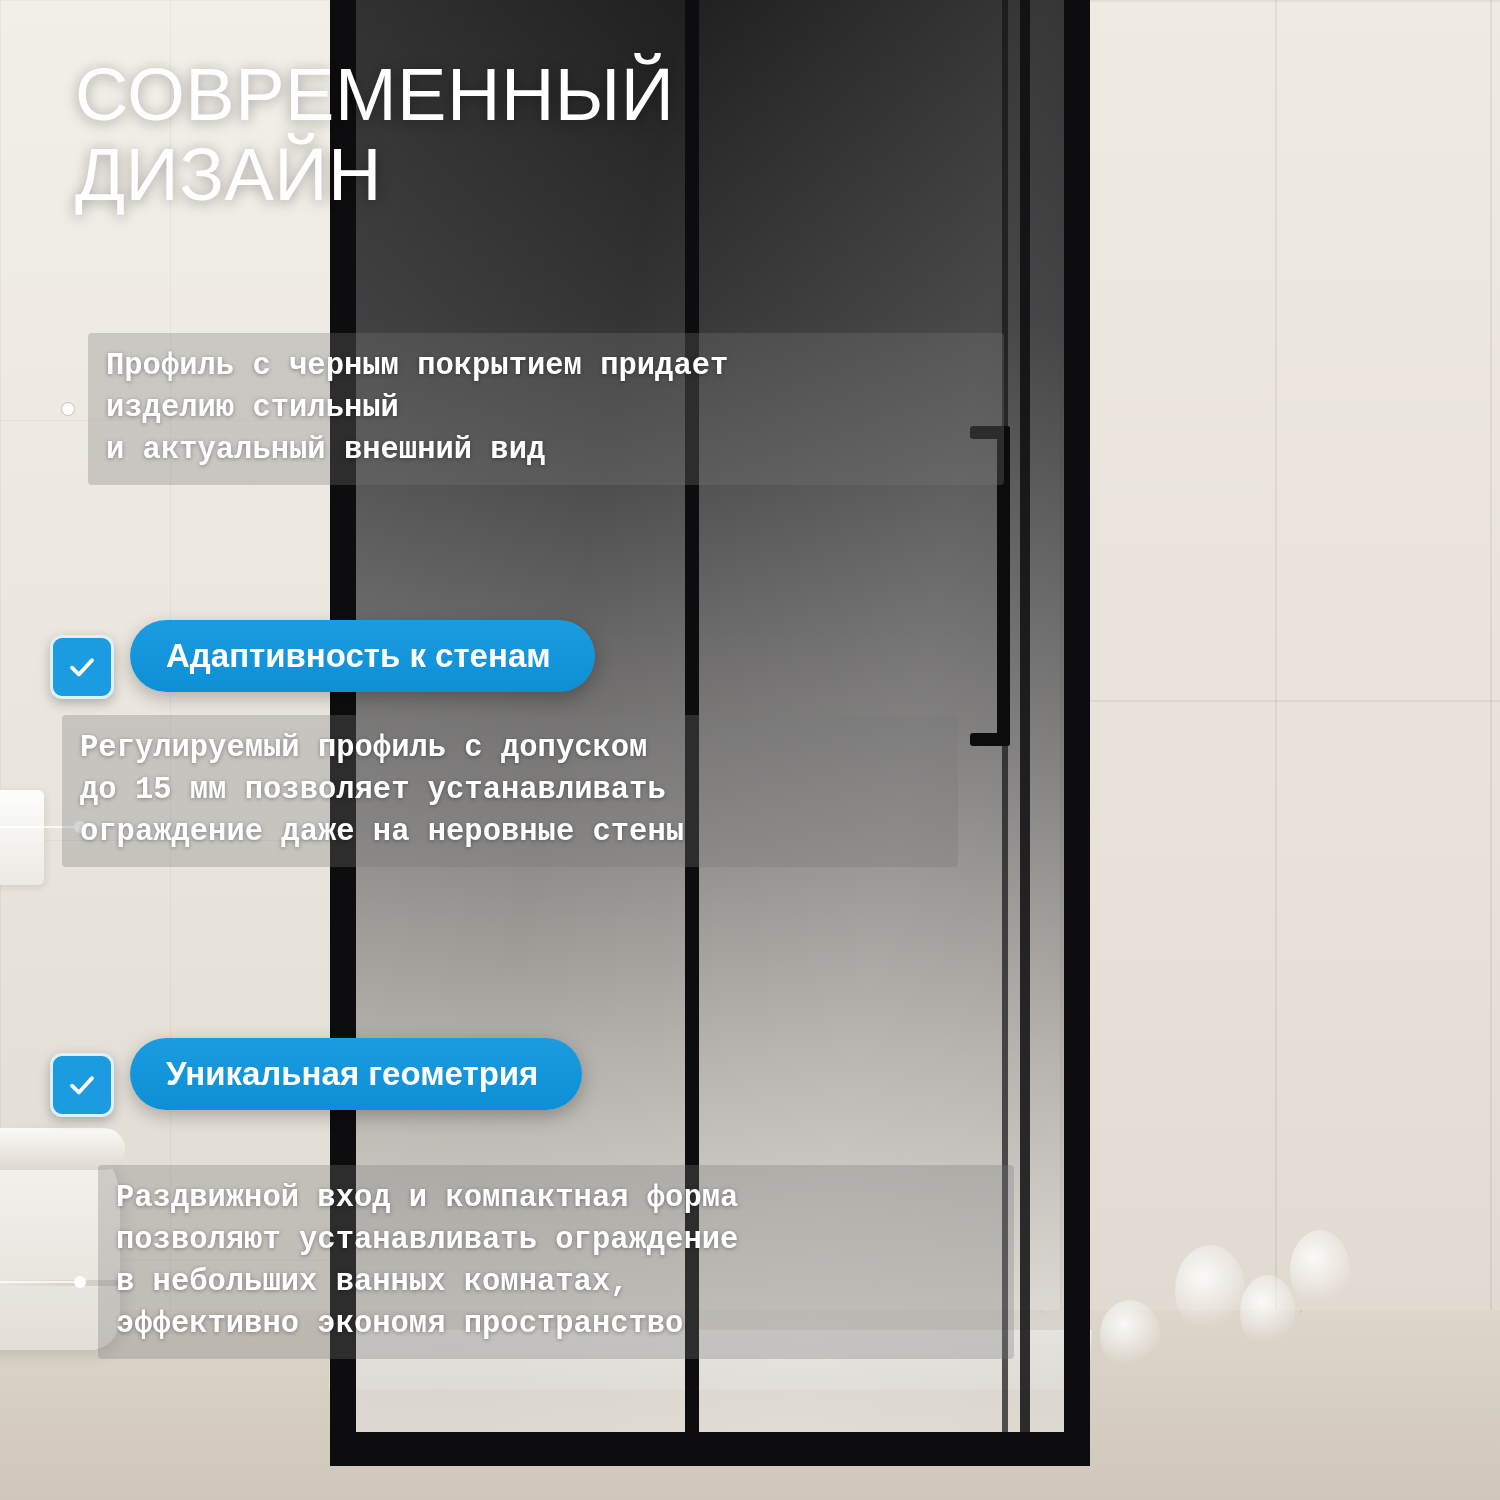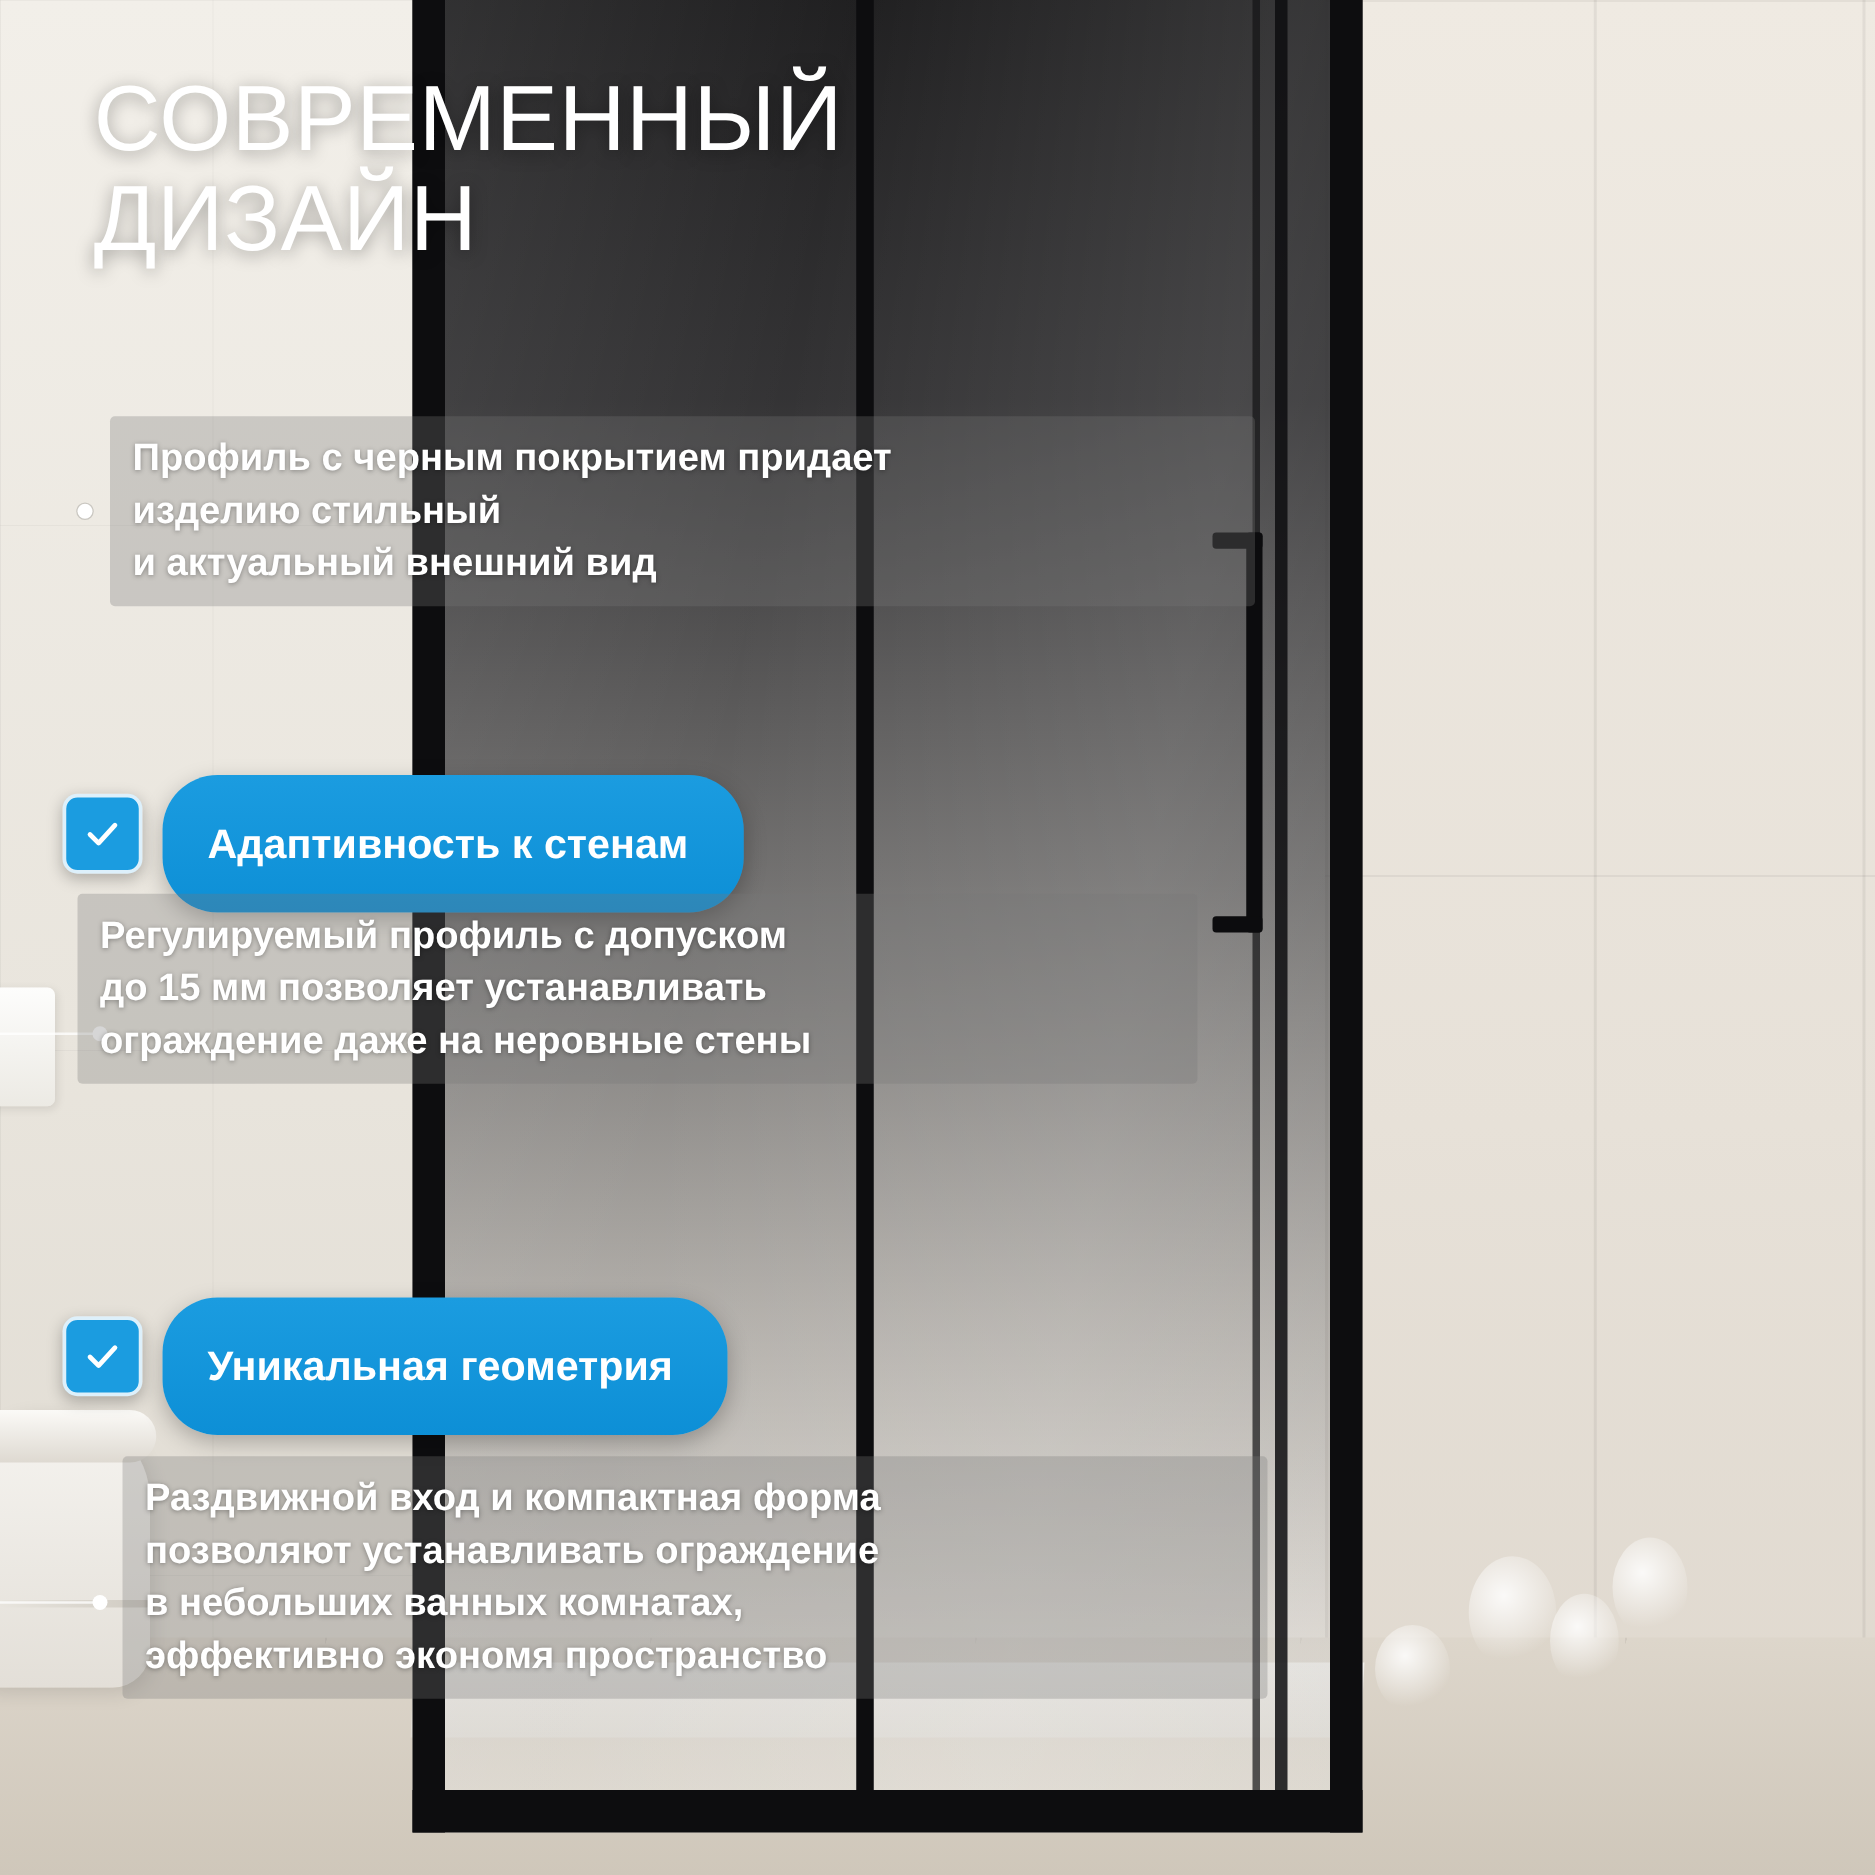--- a/index.html
+++ b/index.html
@@ -167,20 +167,21 @@
     line-height: 1.08;
     letter-spacing: 0.5px;
     text-shadow: 0 2px 14px rgba(0,0,0,.35);
     white-space: pre-line;
   }
 
   .bullet-block {
     position: absolute;
     display: flex;
     align-items: center;
+    font-family: Liberation Mono, monospace;
   }
   .dot {
     width: 12px; height: 12px; border-radius: 50%;
     background: #ffffff;
     flex: 0 0 auto;
     margin-right: 14px;
     box-shadow: 0 0 0 1px rgba(0,0,0,.15);
   }
   .dot-line {
     position: absolute;
@@ -205,21 +206,21 @@
   #feature-2 { left: 62px; top: 715px; }
   #feature-2 .para { width: 860px; }
 
   #feature-3 { left: 62px; top: 1165px; padding-left: 36px; }
   #feature-3 .para { width: 880px; }
 
   .chip {
     position: absolute;
     display: flex;
     align-items: center;
-    height: 110px;
+    height: 72px;
     background: linear-gradient(180deg,#1b9ce0 0%, #0d8fd6 100%);
     border-radius: 44px;
     padding: 0 44px 0 36px;
     box-shadow: 0 6px 18px rgba(0,0,0,.25);
   }
   .chip .label {
     color: #ffffff;
     font-size: 33px;
     font-weight: bold;
     white-space: nowrap;

